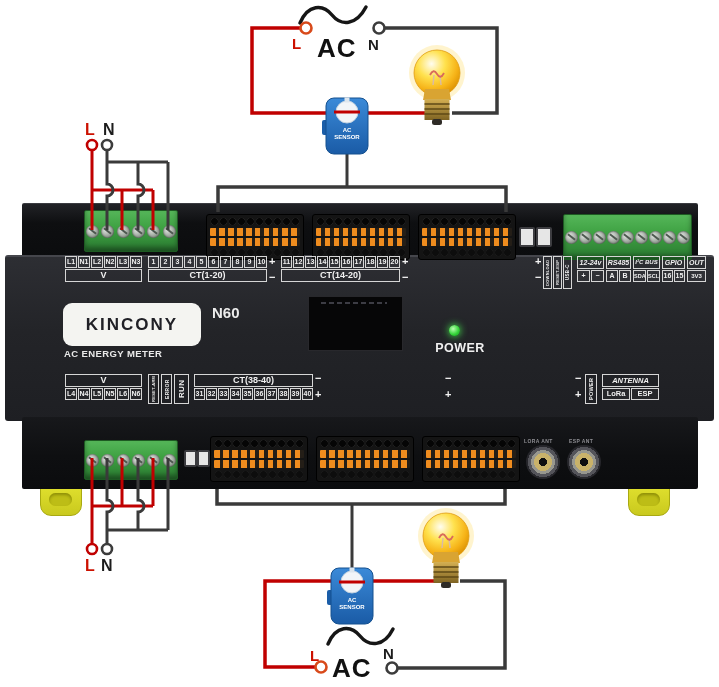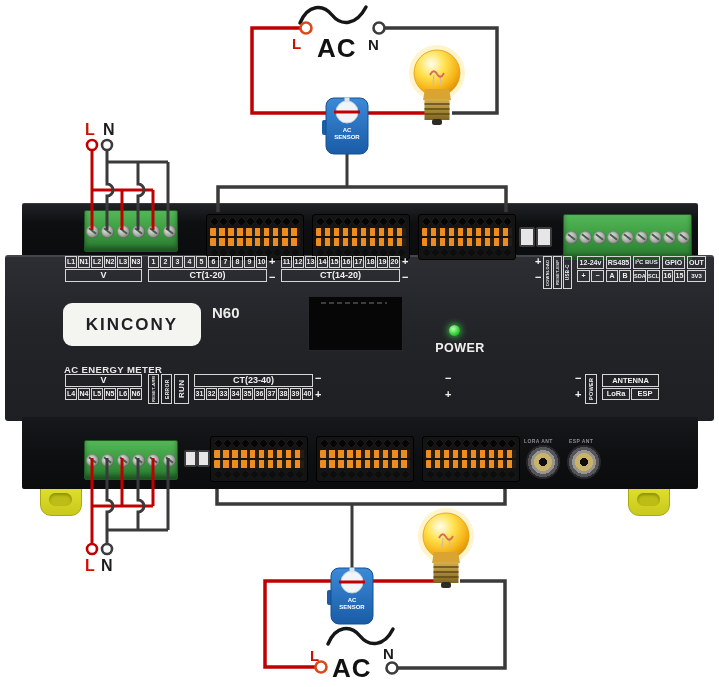--- a/index.html
+++ b/index.html
@@ -57,36 +57,36 @@
     background:radial-gradient(circle at 38% 35%,#b9ffb0,var(--led-green) 55%,#148a1d);
     box-shadow:0 0 7px 1px rgba(70,230,80,.8);}
   .display{position:absolute;left:308px;top:296px;width:93px;height:53px;background:#060607;
     border:1px solid #28282c;}
   .display::before{content:"";position:absolute;left:12px;top:5px;width:66px;height:2px;
     background:repeating-linear-gradient(90deg,#3c3c44 0 5px,transparent 5px 8px);}
   .logo{position:absolute;left:63px;top:303px;width:138px;height:43px;background:#f4f4f1;
     border-radius:9px;display:flex;align-items:center;justify-content:center;
     font:bold 17px "Liberation Sans",sans-serif;letter-spacing:2px;color:#202026;}
   .modeltxt{position:absolute;left:212px;top:304px;font:bold 15px "Liberation Sans",sans-serif;color:#ececec;}
-  .subtxt{position:absolute;left:64px;top:364px;font:bold 9.5px "Liberation Sans",sans-serif;
+  .subtxt{position:absolute;left:64px;top:348px;font:bold 9.5px "Liberation Sans",sans-serif;
     color:#e9e9e9;letter-spacing:.4px;}
   .pwrtxt{position:absolute;left:428px;top:341px;width:64px;text-align:center;
     font:bold 12.5px "Liberation Sans",sans-serif;color:#f0f0f0;letter-spacing:.5px;}
   .ethtxt{position:absolute;left:648px;top:388px;font:bold 11px "Liberation Sans",sans-serif;
     color:#f0f0f0;letter-spacing:.3px;}
   
   .grp{position:absolute;z-index:2;}
   .cells{display:flex;gap:1px;}
   .cell{box-sizing:border-box;border:1px solid #d6d6d6;height:12px;
     font:bold 7px "Liberation Sans",sans-serif;color:#f0f0f0;text-align:center;line-height:10px;
     background:rgba(255,255,255,.03);}
   .c12{width:12px}.c11{width:11px}
   .tbox{box-sizing:border-box;border:1px solid #d6d6d6;height:13px;margin-top:1px;
     font:bold 9px "Liberation Sans",sans-serif;color:#f0f0f0;text-align:center;line-height:11px;}
-  .tbox.small{font-size:7px;line-height:11px;}
+  .tbox.small{font-size:7px;line-height:11px;font-style:italic;}
   .rev .tbox{margin-top:0;margin-bottom:1px;}
   .pm{position:absolute;z-index:2;color:#f4f4f4;font:bold 11px "Liberation Sans",sans-serif;}
   .vbox{position:absolute;z-index:2;box-sizing:border-box;border:1px solid #d6d6d6;
     writing-mode:vertical-rl;transform:rotate(180deg);display:flex;align-items:center;justify-content:center;
     color:#f0f0f0;font:bold 5.5px "Liberation Sans",sans-serif;letter-spacing:.3px;}
   
   .wires{position:absolute;left:0;top:0;z-index:3;pointer-events:none;}
   .w-live{stroke:var(--wire-live);fill:none;stroke-width:3px;}
   .w-neut{stroke:var(--wire-neutral);fill:none;stroke-width:3px;}
   .thick{stroke-width:3.5px;}
@@ -296,21 +296,21 @@
         <span class="cell c12">L5</span>
         <span class="cell c12">N5</span>
         <span class="cell c12">L6</span>
         <span class="cell c12">N6</span>
       </div>
   </div>
   <div class="vbox" style="left:148px;top:374px;width:11px;height:30px;font-size:4px;">RESET-ARM</div>
   <div class="vbox" style="left:161px;top:374px;width:11px;height:30px;font-size:5px;">ERROR</div>
   <div class="vbox" style="left:174px;top:374px;width:15px;height:30px;font-size:8px;">RUN</div>
   <div class="grp rev" style="left:194px;top:374px;">
-    <div class="tbox">CT(23-40)</div>
+    <div class="tbox">CT(38-40)</div>
     <div class="cells">
         <span class="cell c11">31</span>
         <span class="cell c11">32</span>
         <span class="cell c11">33</span>
         <span class="cell c11">34</span>
         <span class="cell c11">35</span>
         <span class="cell c11">36</span>
         <span class="cell c11">37</span>
         <span class="cell c11">38</span>
         <span class="cell c11">39</span>

